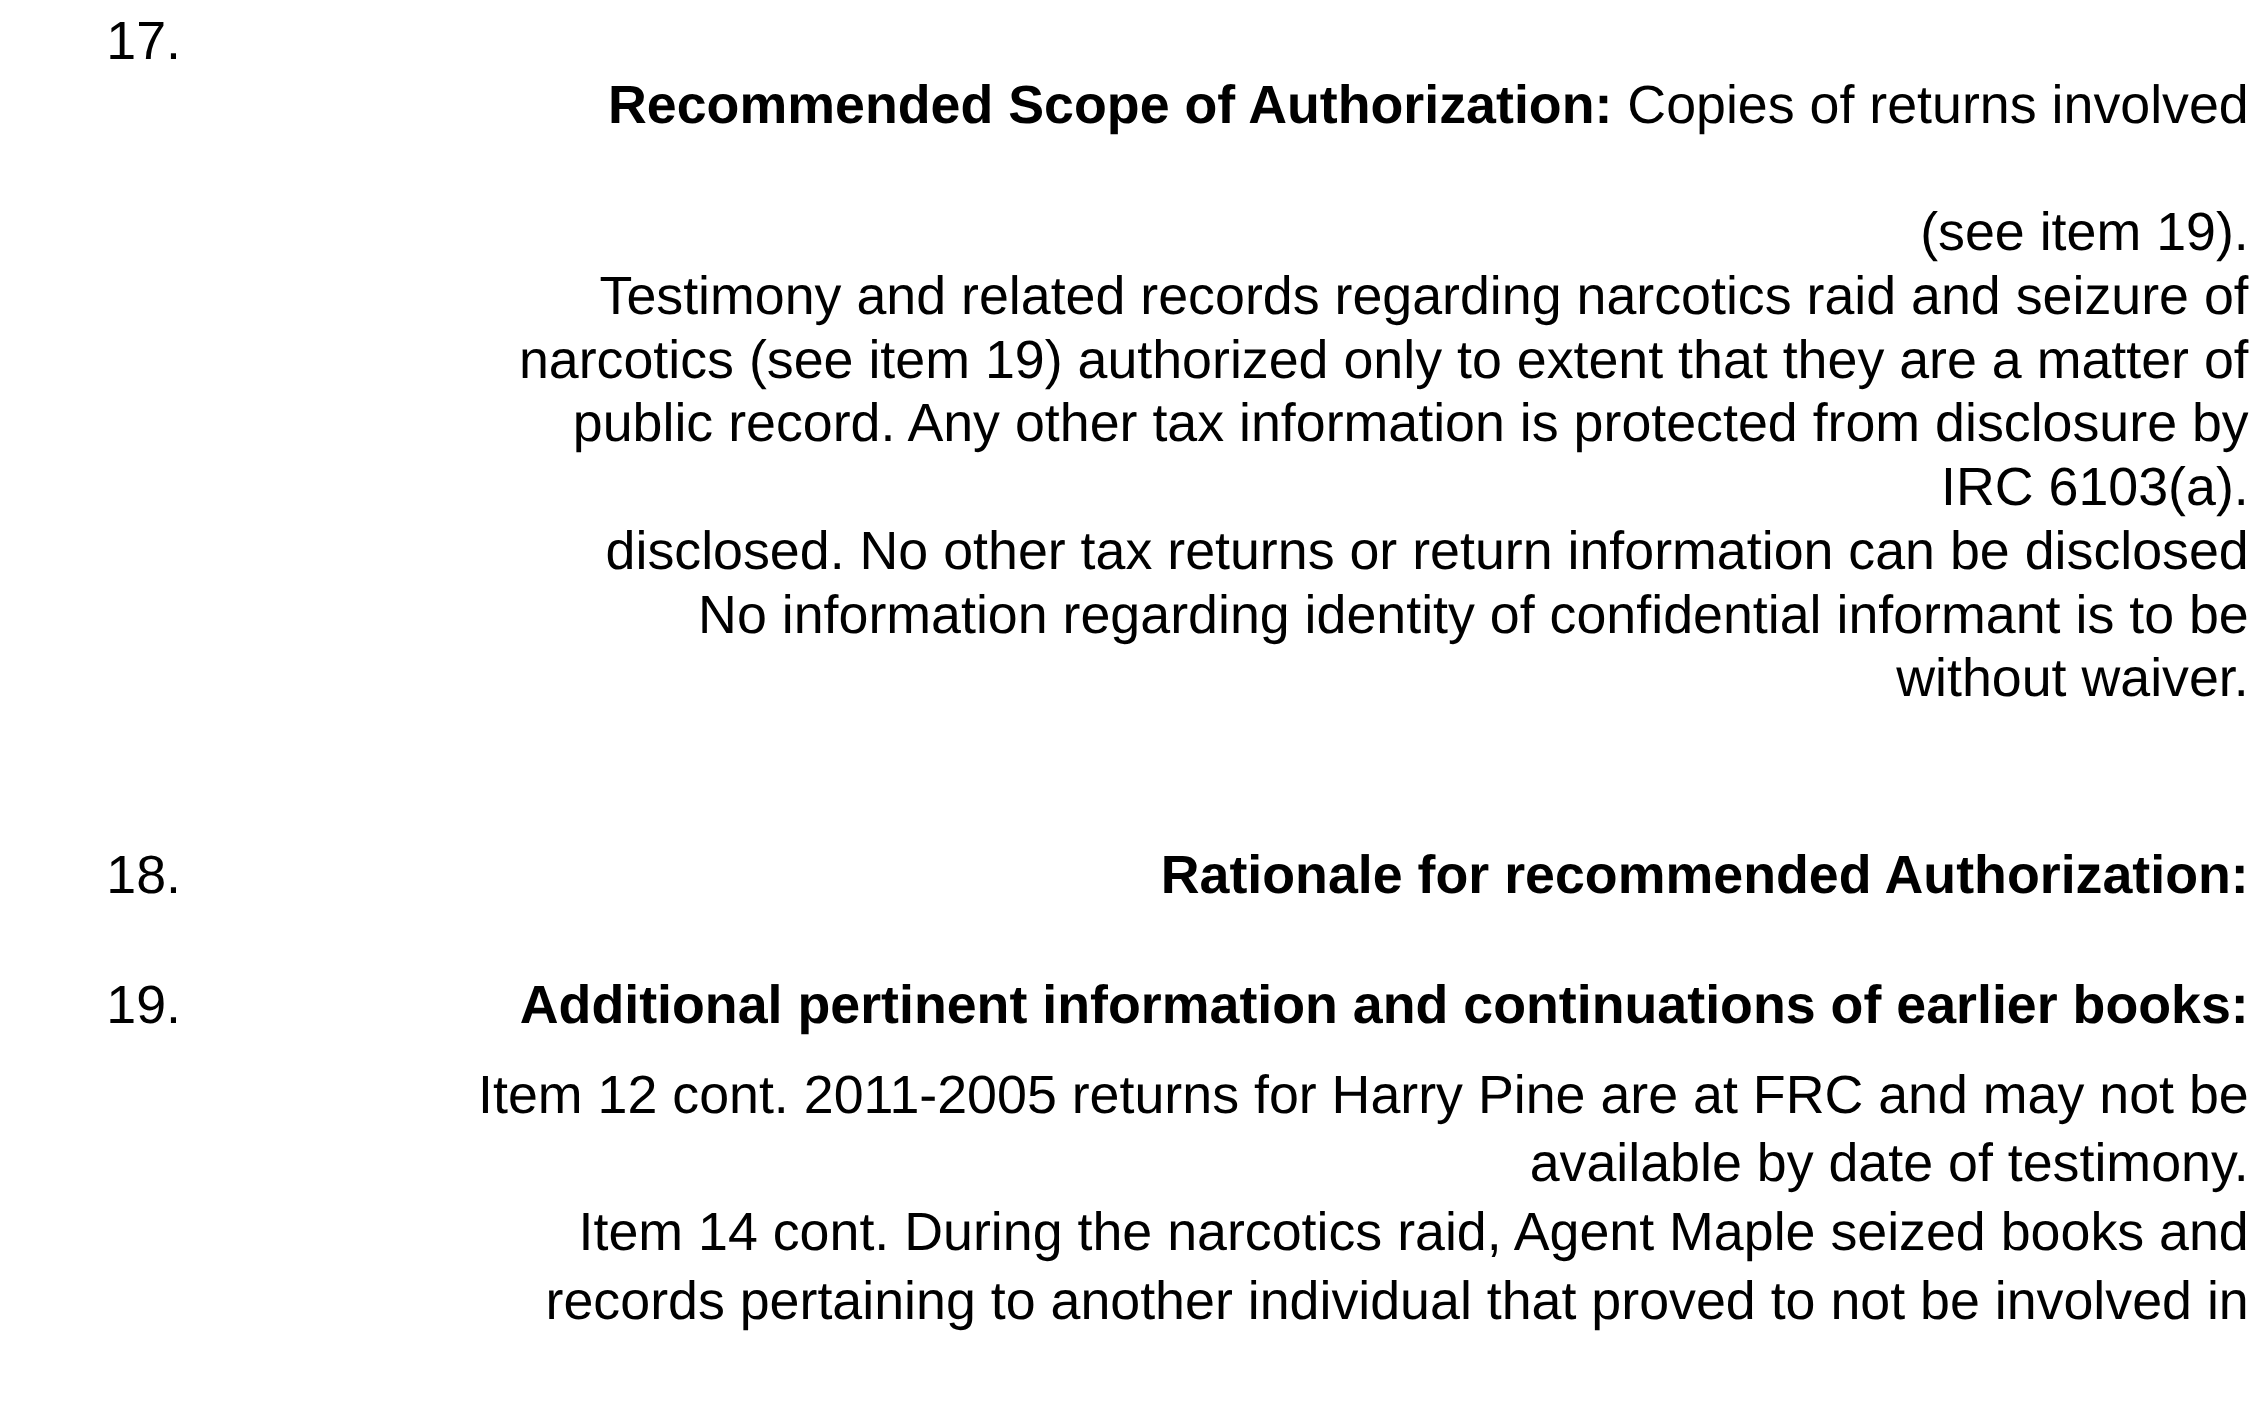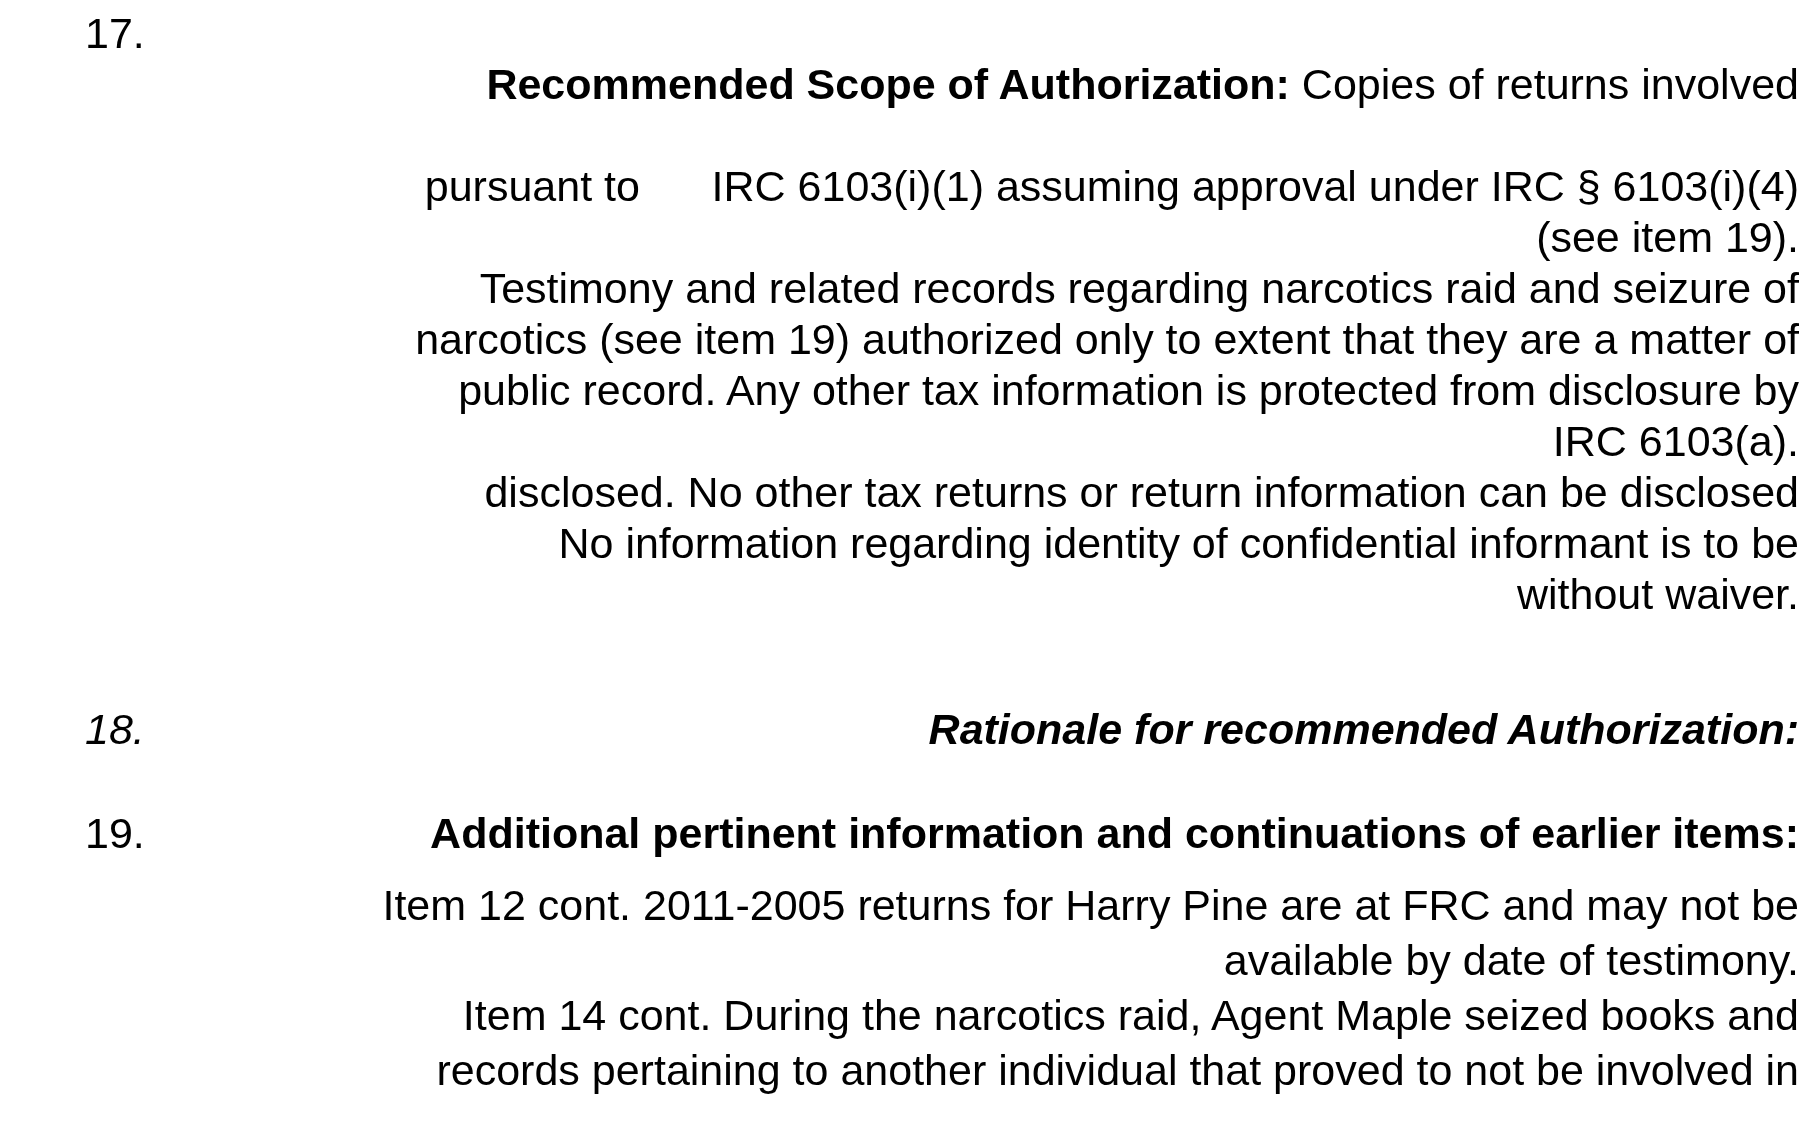--- a/index.html
+++ b/index.html
@@ -26,23 +26,22 @@
     position: absolute;
     left: 85px;
     top: 0;
     white-space: pre;
   }
   .item17 {
     margin-top: 8px;
     padding-left: 150px;
   }
   .item18 {
-    margin-top: 84px;
+    margin-top: 106px;
     padding-left: 67px;
-    font-style: italic;
   }
   .item19 {
     margin-top: 53px;
     padding-left: 108px;
   }
   .doc-line {
     white-space: pre;
   }
   .bold {
     font-weight: bold;
@@ -56,39 +55,38 @@
 </head>
 <body>
 
 <div class="page">
 
   <div class="doc-item item17">
     <span class="item-num">17.</span>
     <div class="doc-line">
       <span class="bold">Recommended Scope of Authorization:</span><span> Copies of returns involved</span>
     </div>
-    <div class="doc-line">pursuant to      IRC 6103(i)(1) assuming approval under IRC § 6103(i)(4)</div>
     <div class="doc-line">(see item 19).</div>
     <div class="doc-line">  Testimony and related records regarding narcotics raid and seizure of</div>
     <div class="doc-line">narcotics (see item 19) authorized only to extent that they are a matter of</div>
     <div class="doc-line">public record. Any other tax information is protected from disclosure by</div>
     <div class="doc-line">IRC 6103(a).</div>
     <div class="doc-line">disclosed. No other tax returns or return information can be disclosed</div>
     <div class="doc-line">No information regarding identity of confidential informant is to be</div>
     <div class="doc-line">without waiver.</div>
   </div>
 
   <div class="doc-item item18">
     <span class="item-num">18.</span>
     <div class="doc-line bold">Rationale for recommended Authorization:</div>
   </div>
 
   <div class="doc-item item19">
     <span class="item-num">19.</span>
-    <div class="doc-line bold">Additional pertinent information and continuations of earlier items:</div>
+    <div class="doc-line bold">Additional pertinent information and continuations of earlier books:</div>
   </div>
 
   <div class="item19-body">
     <div class="doc-line">Item 12 cont. 2011-2005 returns for Harry Pine are at FRC and may not be</div>
     <div class="doc-line">available by date of testimony.</div>
     <div class="doc-line">Item 14 cont. During the narcotics raid, Agent Maple seized books and</div>
     <div class="doc-line">records pertaining to another individual that proved to not be involved in</div>
 
   </div>
 

